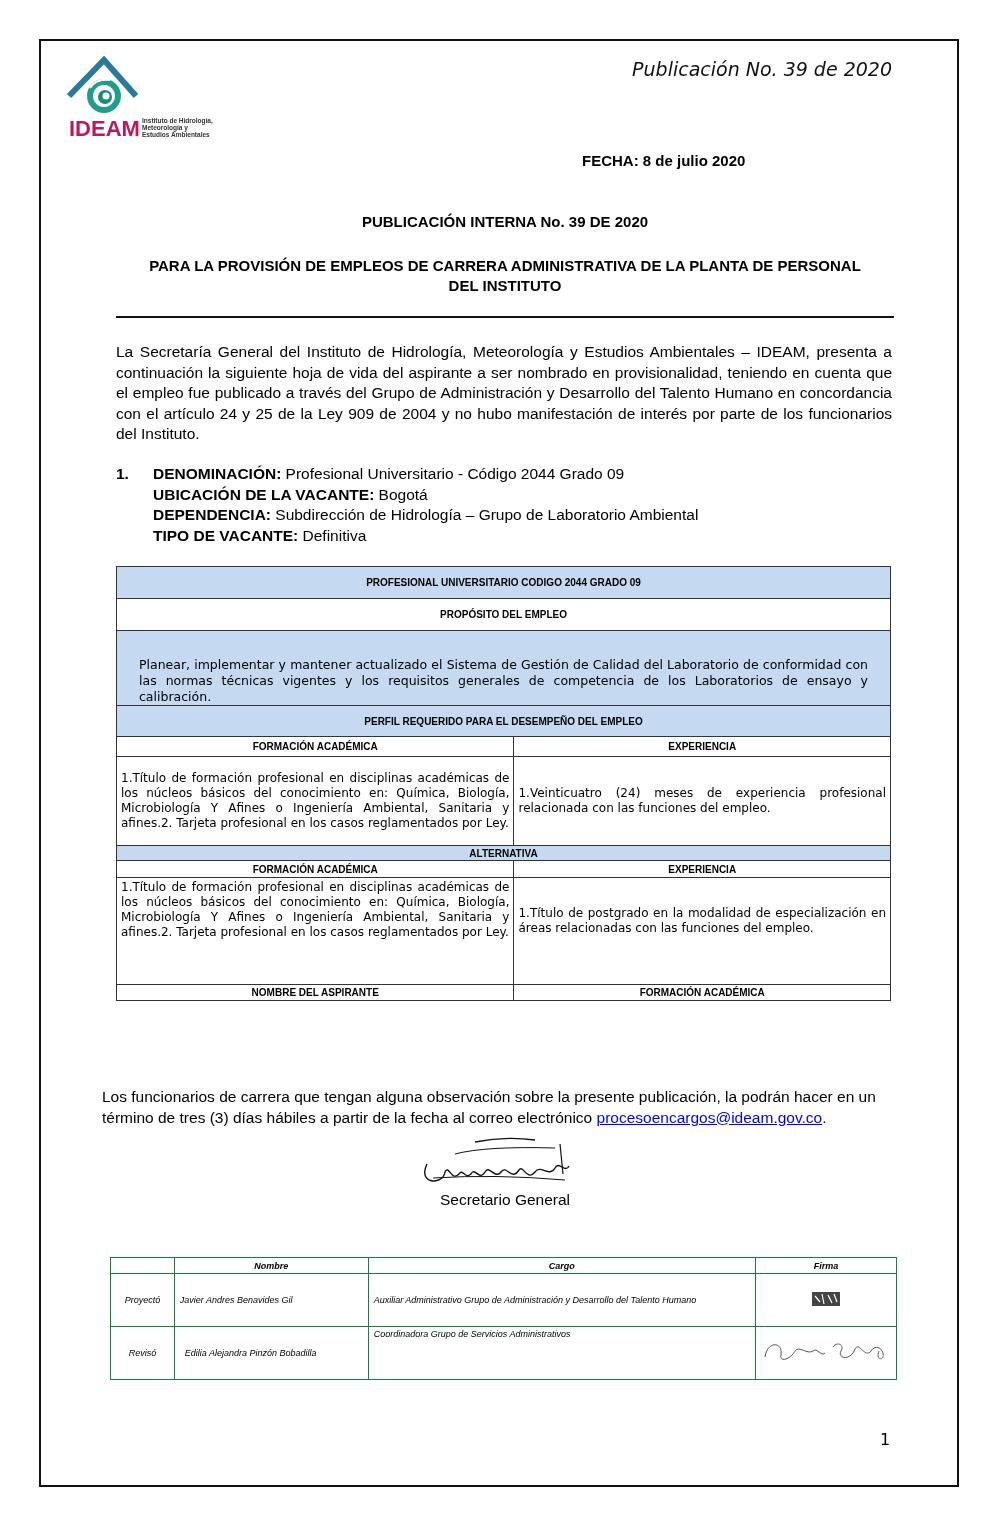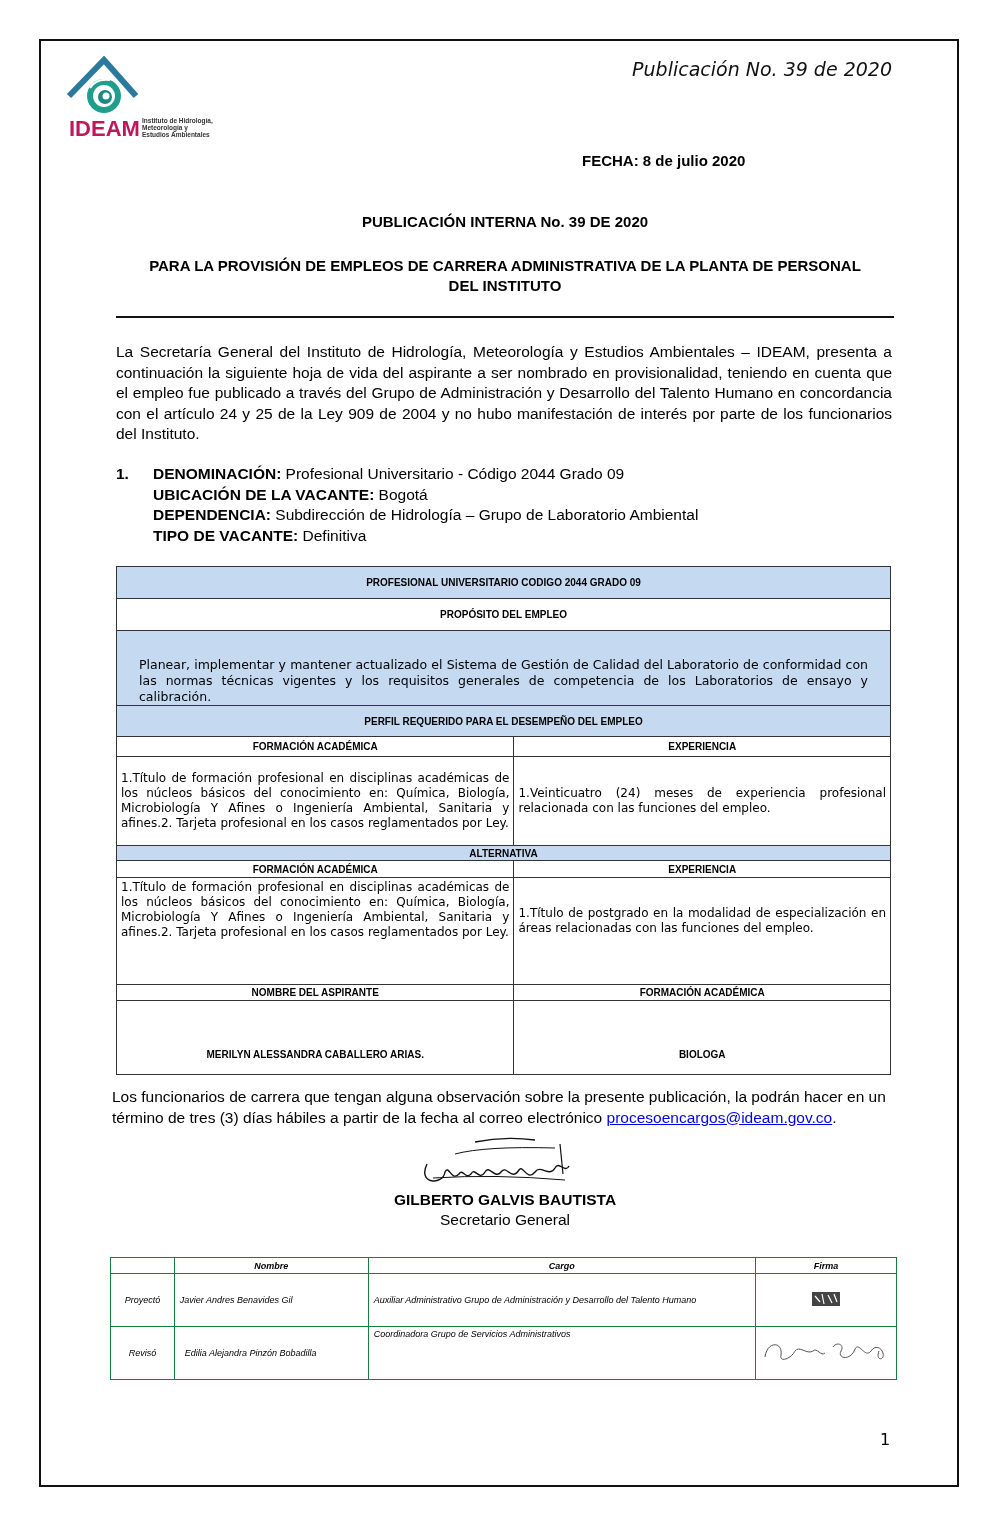--- a/index.html
+++ b/index.html
@@ -20,21 +20,21 @@
   .fields .ind { padding-left:37px; }
   .fields b { font-weight:bold; }
   table { border-collapse:collapse; }
   .main-table { position:absolute; left:116px; top:566px; width:775px; font-size:10px; }
   .main-table td { border:1px solid #333; padding:0 4px; }
   .blue { background:#c5d9f1; }
   .hdr { text-align:center; font-weight:bold; font-size:10px; font-family:"Liberation Sans", sans-serif; }
   .body-txt { font-family:"DejaVu Sans", sans-serif; font-size:12px; line-height:15px; text-align:justify; }
   .purpose { font-family:"DejaVu Sans", sans-serif; font-size:12.5px; line-height:16px; text-align:justify; padding:20px 22px 0 22px !important; vertical-align:bottom; }
   .alt-hdr { font-size:10px; }
-  .closing { position:absolute; left:112px; width:780px; top:1087px; font-size:15.5px; line-height:20.5px; }
+  .closing { position:absolute; left:102px; width:780px; top:1087px; font-size:15.5px; line-height:20.5px; }
   .closing a { color:#0000ee; text-decoration:underline; }
   .sign-img { position:absolute; left:415px; top:1134px; width:160px; height:66px; }
   .signer { position:absolute; left:110px; width:790px; top:1190px; text-align:center; font-size:15.5px; line-height:20px; }
   .signer .nm { font-weight:bold; }
   .foot-table { position:absolute; left:110px; top:1257px; width:787px; font-size:9px; font-style:italic; }
   .foot-table td { border:1px solid #15803d; padding:0 5px; }
   .foot-table .fh { font-weight:bold; text-align:center; height:15px; }
   .page-num { position:absolute; left:880px; top:1430px; font-size:16px; font-family:"DejaVu Sans", sans-serif; }
 </style>
 </head>
@@ -119,41 +119,36 @@
     <td class="hdr alt-hdr">EXPERIENCIA</td>
   </tr>
   <tr>
     <td class="body-txt" style="height:104px;vertical-align:top;padding-top:2px;">1.Título de formación profesional en disciplinas académicas de los núcleos básicos del conocimiento en: Química, Biología, Microbiología Y Afines o Ingeniería Ambiental, Sanitaria y afines.2. Tarjeta profesional en los casos reglamentados por Ley.</td>
     <td class="body-txt" style="vertical-align:top;padding-top:28px;">1.Título de postgrado en la modalidad de especialización en áreas relacionadas con las funciones del empleo.</td>
   </tr>
   <tr>
     <td class="hdr" style="height:15px;">NOMBRE DEL ASPIRANTE</td>
     <td class="hdr">FORMACIÓN ACADÉMICA</td>
   </tr>
-  <tr>
-    <td class="hdr" style="height:59px;vertical-align:bottom;padding-bottom:14px;">MERILYN ALESSANDRA CABALLERO ARIAS.</td>
-    <td class="hdr" style="vertical-align:bottom;padding-bottom:14px;">BIOLOGA</td>
-  </tr>
 </tbody>
   </table>
 
 <div class="closing">
   <span>Los funcionarios de carrera que tengan alguna observación sobre la presente publicación, la podrán hacer en un término de tres (3) días hábiles a partir de la fecha al correo electrónico </span><a href="#">procesoencargos@ideam.gov.co</a><span>.</span>
 </div>
 
 <svg class="sign-img" viewBox="0 0 160 66">
   <path d="M60,8 Q90,2 120,6" fill="none" stroke="#111" stroke-width="1.3"></path>
   <path d="M40,20 Q70,12 140,14" fill="none" stroke="#111" stroke-width="1"></path>
   <path d="M12,30 C2,50 28,52 30,38 C34,30 36,48 44,40 C48,34 50,46 56,40 C60,32 64,48 70,38 C74,30 80,46 86,38 C92,30 96,48 104,36 C108,30 112,48 120,38 C126,30 134,44 140,34 C144,26 150,40 154,32" fill="none" stroke="#111" stroke-width="1.4"></path>
   <path d="M18,44 Q80,40 150,46" fill="none" stroke="#111" stroke-width="1"></path>
   <path d="M145,10 L148,40" fill="none" stroke="#111" stroke-width="1.2"></path>
 </svg>
 
 <div class="signer">
-  <div class="nm">GILBERTO GALVIS BAUTISTA</div>
   <div>Secretario General</div>
 </div>
 
 <table class="foot-table">
   <colgroup>
       <col style="width:64px">
       <col style="width:195px">
       <col style="width:390px">
       <col style="width:138px">
     </colgroup>

